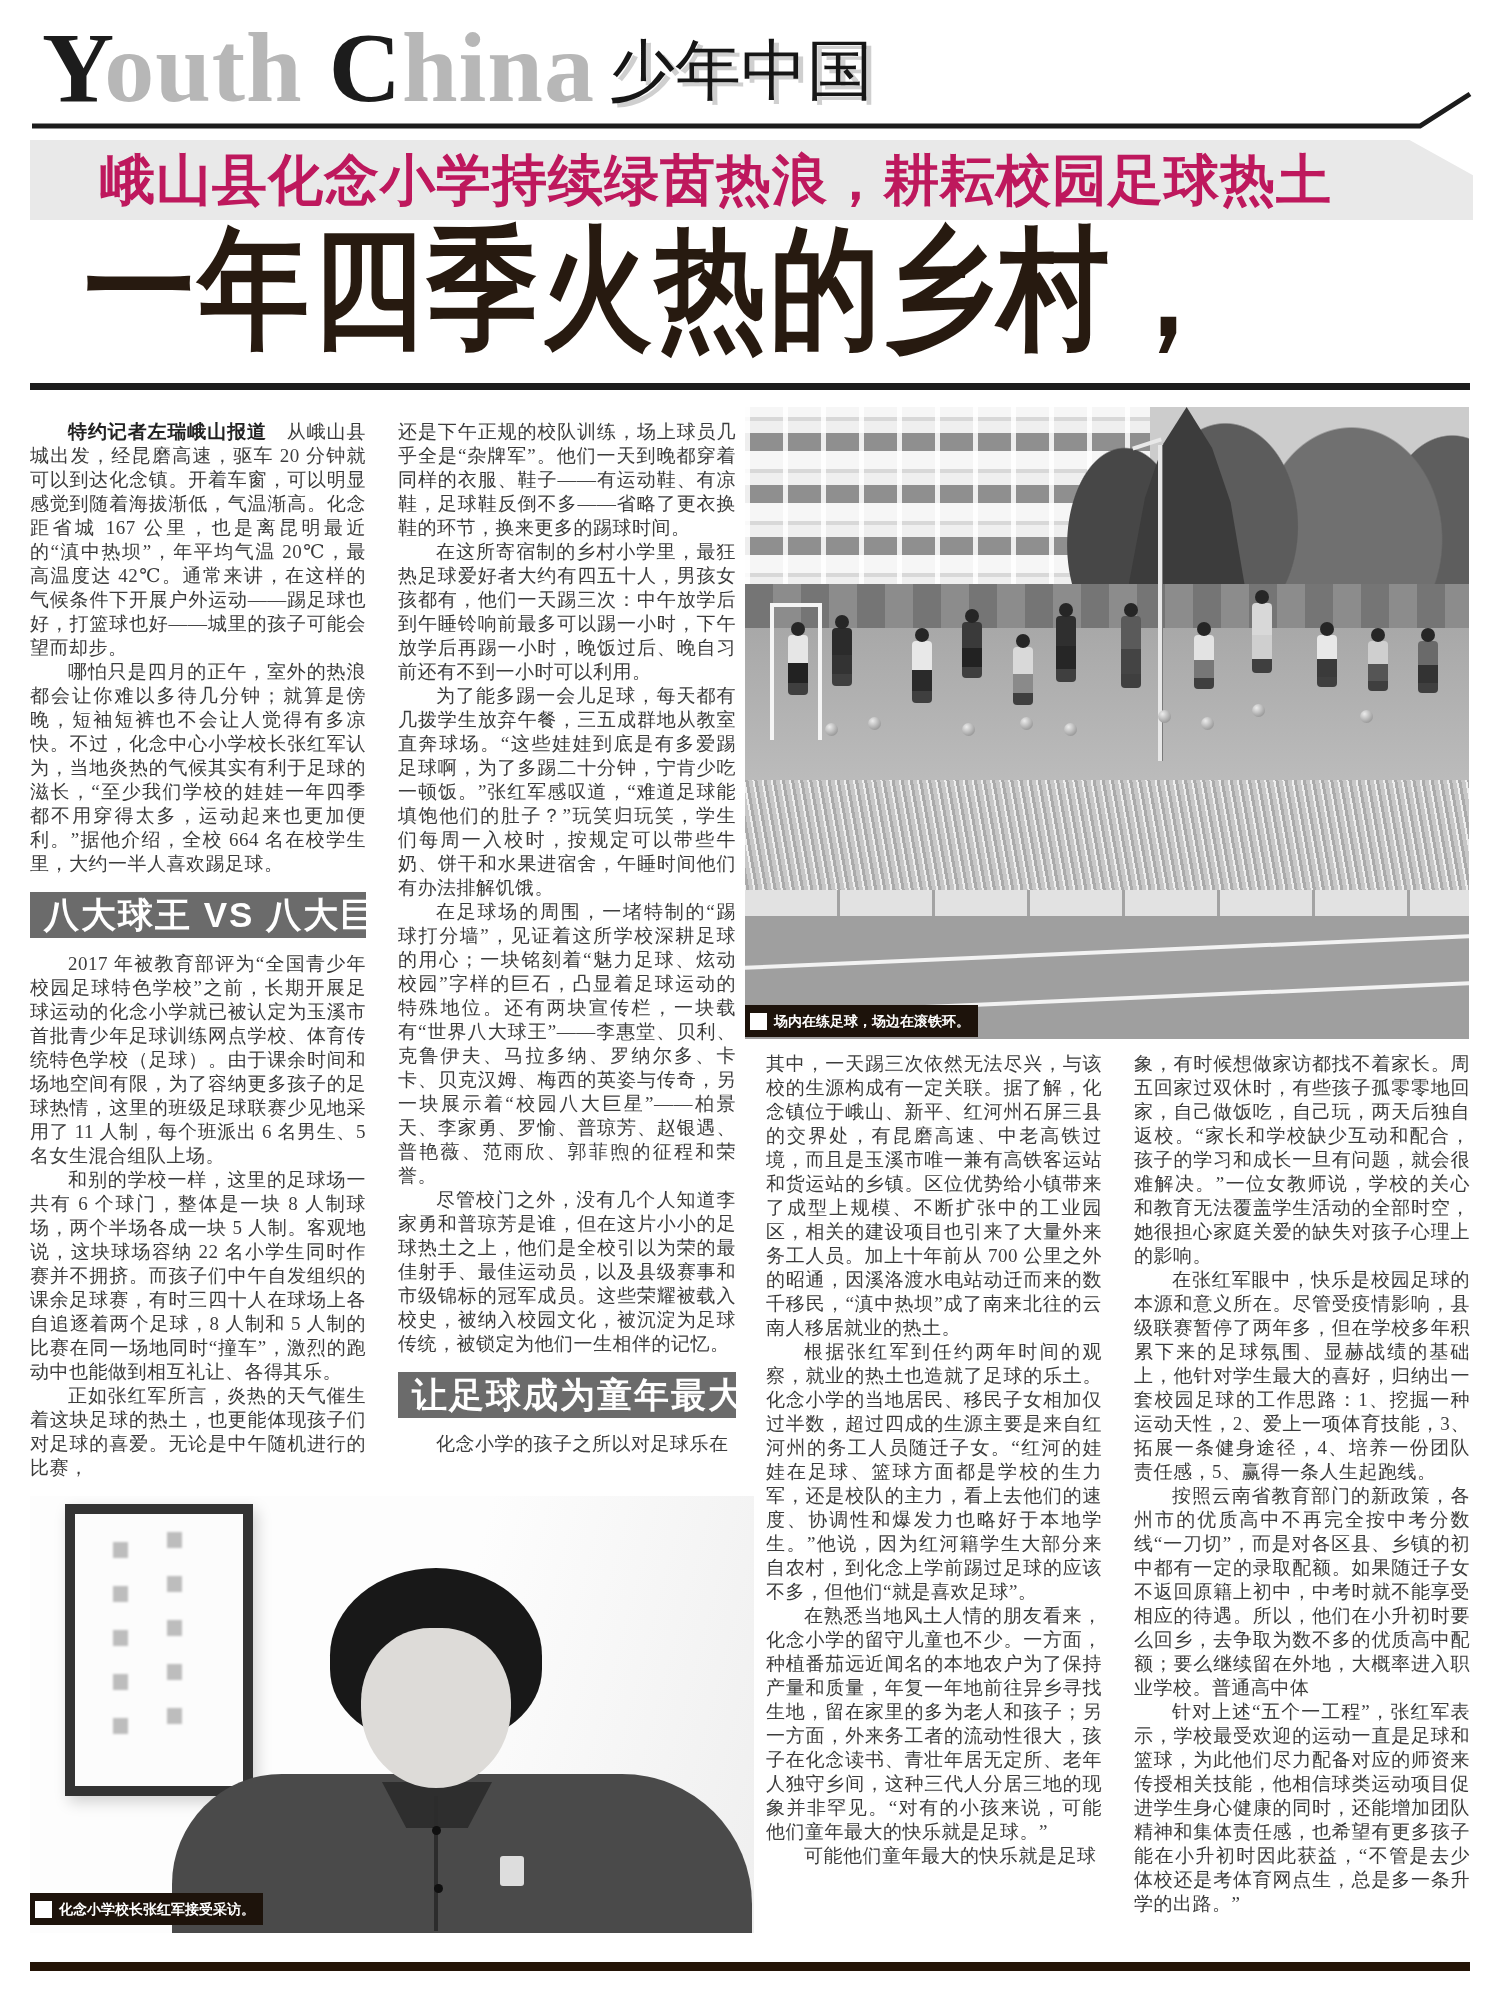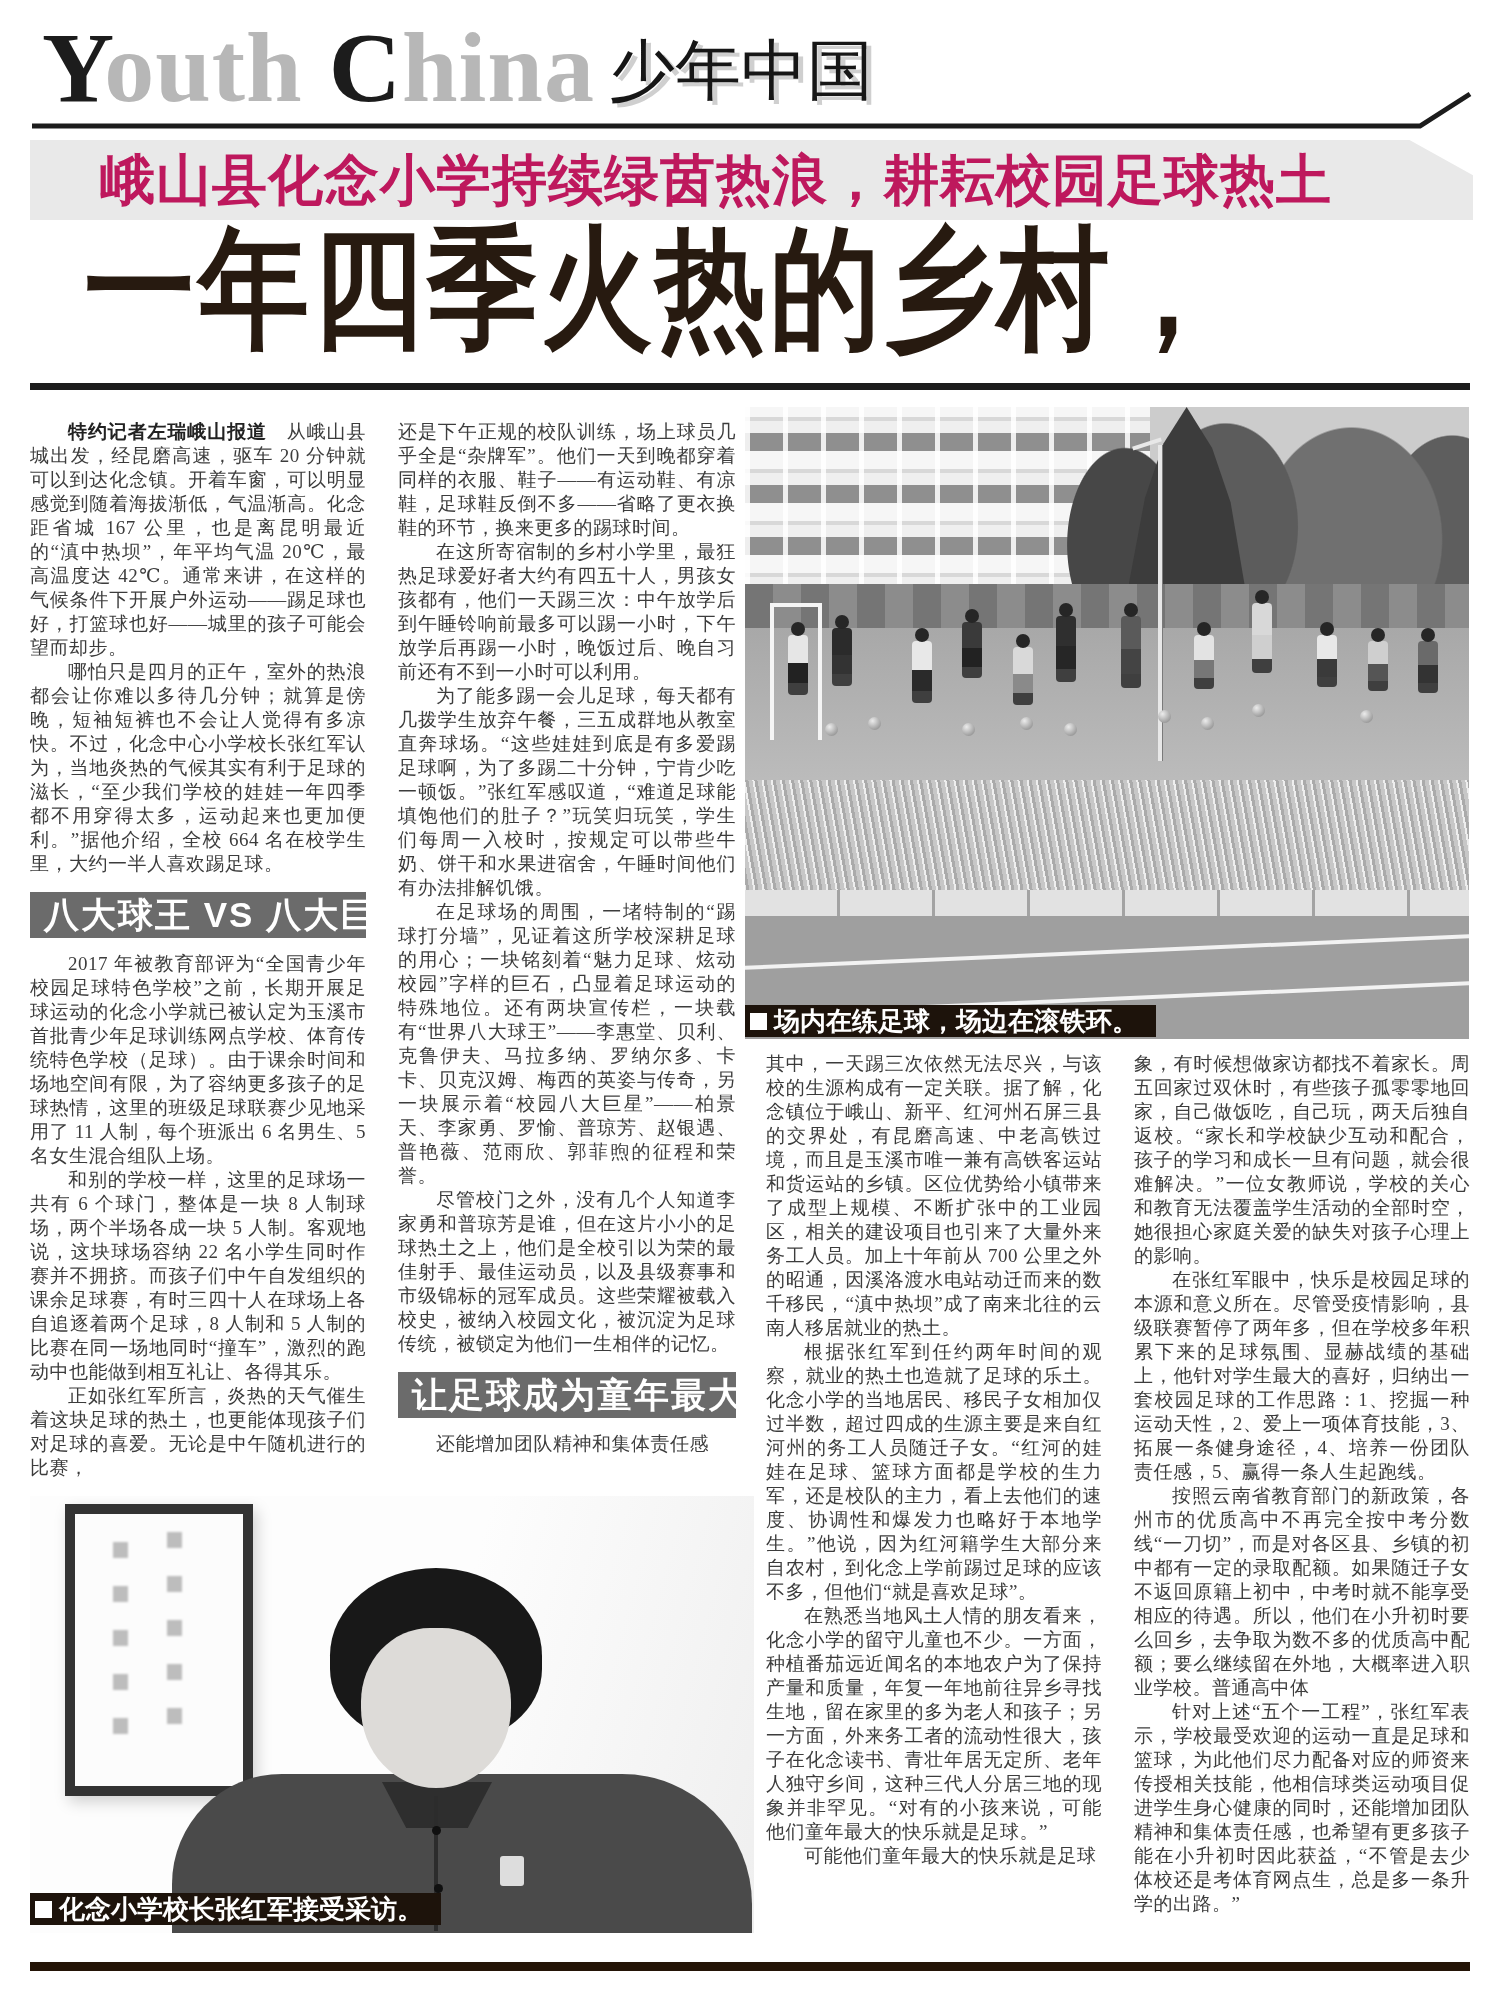--- a/index.html
+++ b/index.html
@@ -39,21 +39,21 @@
   .body-p.noind{text-indent:0;}
   .body-p b{color:#222;}
   .sec-h{margin:16px 0 14px 0;height:46px;line-height:46px;background:#6b6b6b;color:#ffffff;
          font-family:"Liberation Sans","DejaVu Sans",sans-serif;font-weight:bold;font-size:35px;
          padding-left:14px;letter-spacing:2px;white-space:nowrap;overflow:hidden;}
 
   
   .photo{position:absolute;overflow:hidden;background:#cccccc;}
   .caption{position:absolute;left:0;bottom:2px;display:flex;align-items:center;gap:7px;
            background:#1d130b;color:#ffffff;font-family:"Liberation Sans","DejaVu Sans",sans-serif;
-           font-weight:bold;font-size:26px;line-height:30px;padding:1px 18px 1px 5px;white-space:nowrap;}
+           font-weight:bold;font-size:14px;line-height:30px;padding:1px 8px 1px 5px;white-space:nowrap;}
   .cap-sq{width:17px;height:17px;background:#ffffff;flex:0 0 auto;}
 
   
   #photo1{left:745px;top:407px;width:724px;height:632px;}
   .p1-building{position:absolute;left:0;top:0;width:56%;height:33%;
     background:
       repeating-linear-gradient(90deg,rgba(255,255,255,.85) 0 5px,rgba(0,0,0,0) 5px 38px),
       repeating-linear-gradient(180deg,#f6f6f6 0 10px,#d8d8d8 10px 14px,#efefef 14px 26px,#8f8f8f 26px 44px,#f6f6f6 44px 52px),
       #f4f4f4;}
   .p1-trees{position:absolute;left:42%;top:0;width:58%;height:42%;
@@ -178,21 +178,21 @@
       <p class="body-p">和别的学校一样，这里的足球场一共有 6 个球门，整体是一块 8 人制球场，两个半场各成一块 5 人制。客观地说，这块球场容纳 22 名小学生同时作赛并不拥挤。而孩子们中午自发组织的课余足球赛，有时三四十人在球场上各自追逐着两个足球，8 人制和 5 人制的比赛在同一场地同时“撞车”，激烈的跑动中也能做到相互礼让、各得其乐。</p>
       <p class="body-p">正如张红军所言，炎热的天气催生着这块足球的热土，也更能体现孩子们对足球的喜爱。无论是中午随机进行的比赛，</p>
     </div>
   <div class="col" id="col2">
       <p class="body-p noind">还是下午正规的校队训练，场上球员几乎全是“杂牌军”。他们一天到晚都穿着同样的衣服、鞋子——有运动鞋、有凉鞋，足球鞋反倒不多——省略了更衣换鞋的环节，换来更多的踢球时间。</p>
       <p class="body-p">在这所寄宿制的乡村小学里，最狂热足球爱好者大约有四五十人，男孩女孩都有，他们一天踢三次：中午放学后到午睡铃响前最多可以踢一小时，下午放学后再踢一小时，晚饭过后、晚自习前还有不到一小时可以利用。</p>
       <p class="body-p">为了能多踢一会儿足球，每天都有几拨学生放弃午餐，三五成群地从教室直奔球场。“这些娃娃到底是有多爱踢足球啊，为了多踢二十分钟，宁肯少吃一顿饭。”张红军感叹道，“难道足球能填饱他们的肚子？”玩笑归玩笑，学生们每周一入校时，按规定可以带些牛奶、饼干和水果进宿舍，午睡时间他们有办法排解饥饿。</p>
       <p class="body-p">在足球场的周围，一堵特制的“踢球打分墙”，见证着这所学校深耕足球的用心；一块铭刻着“魅力足球、炫动校园”字样的巨石，凸显着足球运动的特殊地位。还有两块宣传栏，一块载有“世界八大球王”——李惠堂、贝利、克鲁伊夫、马拉多纳、罗纳尔多、卡卡、贝克汉姆、梅西的英姿与传奇，另一块展示着“校园八大巨星”——柏景天、李家勇、罗愉、普琼芳、赵银遇、普艳薇、范雨欣、郭菲煦的征程和荣誉。</p>
       <p class="body-p">尽管校门之外，没有几个人知道李家勇和普琼芳是谁，但在这片小小的足球热土之上，他们是全校引以为荣的最佳射手、最佳运动员，以及县级赛事和市级锦标的冠军成员。这些荣耀被载入校史，被纳入校园文化，被沉淀为足球传统，被锁定为他们一生相伴的记忆。</p>
       <div class="sec-h">让足球成为童年最大乐趣</div>
-      <p class="body-p">还能增加团队精神和集体责任感</p>
+      <p class="body-p">化念小学的孩子之所以对足球乐在</p>
     </div>
   <div class="col" id="col3">
       <p class="body-p noind">其中，一天踢三次依然无法尽兴，与该校的生源构成有一定关联。据了解，化念镇位于峨山、新平、红河州石屏三县的交界处，有昆磨高速、中老高铁过境，而且是玉溪市唯一兼有高铁客运站和货运站的乡镇。区位优势给小镇带来了成型上规模、不断扩张中的工业园区，相关的建设项目也引来了大量外来务工人员。加上十年前从 700 公里之外的昭通，因溪洛渡水电站动迁而来的数千移民，“滇中热坝”成了南来北往的云南人移居就业的热土。</p>
       <p class="body-p">根据张红军到任约两年时间的观察，就业的热土也造就了足球的乐土。化念小学的当地居民、移民子女相加仅过半数，超过四成的生源主要是来自红河州的务工人员随迁子女。“红河的娃娃在足球、篮球方面都是学校的生力军，还是校队的主力，看上去他们的速度、协调性和爆发力也略好于本地学生。”他说，因为红河籍学生大部分来自农村，到化念上学前踢过足球的应该不多，但他们“就是喜欢足球”。</p>
       <p class="body-p">在熟悉当地风土人情的朋友看来，化念小学的留守儿童也不少。一方面，种植番茄远近闻名的本地农户为了保持产量和质量，年复一年地前往异乡寻找生地，留在家里的多为老人和孩子；另一方面，外来务工者的流动性很大，孩子在化念读书、青壮年居无定所、老年人独守乡间，这种三代人分居三地的现象并非罕见。“对有的小孩来说，可能他们童年最大的快乐就是足球。”</p>
       <p class="body-p">可能他们童年最大的快乐就是足球</p>
     </div>
   <div class="col" id="col4">
       <p class="body-p noind">象，有时候想做家访都找不着家长。周五回家过双休时，有些孩子孤零零地回家，自己做饭吃，自己玩，两天后独自返校。“家长和学校缺少互动和配合，孩子的学习和成长一旦有问题，就会很难解决。”一位女教师说，学校的关心和教育无法覆盖学生活动的全部时空，她很担心家庭关爱的缺失对孩子心理上的影响。</p>
       <p class="body-p">在张红军眼中，快乐是校园足球的本源和意义所在。尽管受疫情影响，县级联赛暂停了两年多，但在学校多年积累下来的足球氛围、显赫战绩的基础上，他针对学生最大的喜好，归纳出一套校园足球的工作思路：1、挖掘一种运动天性，2、爱上一项体育技能，3、拓展一条健身途径，4、培养一份团队责任感，5、赢得一条人生起跑线。</p>

